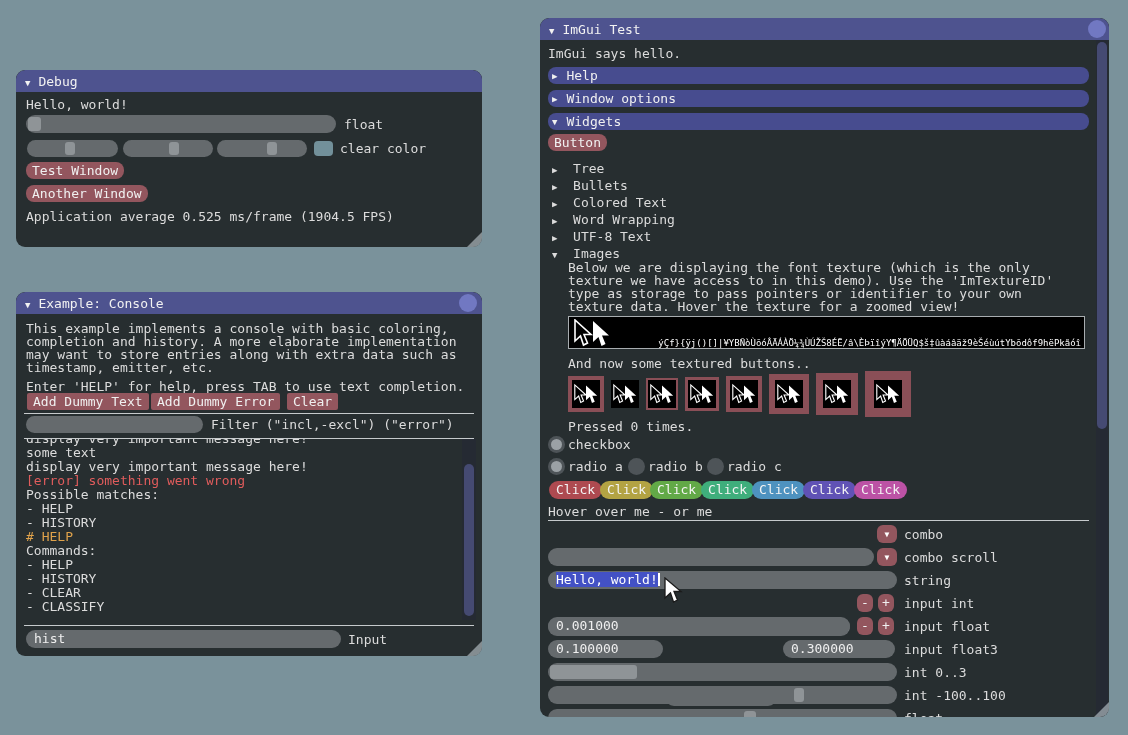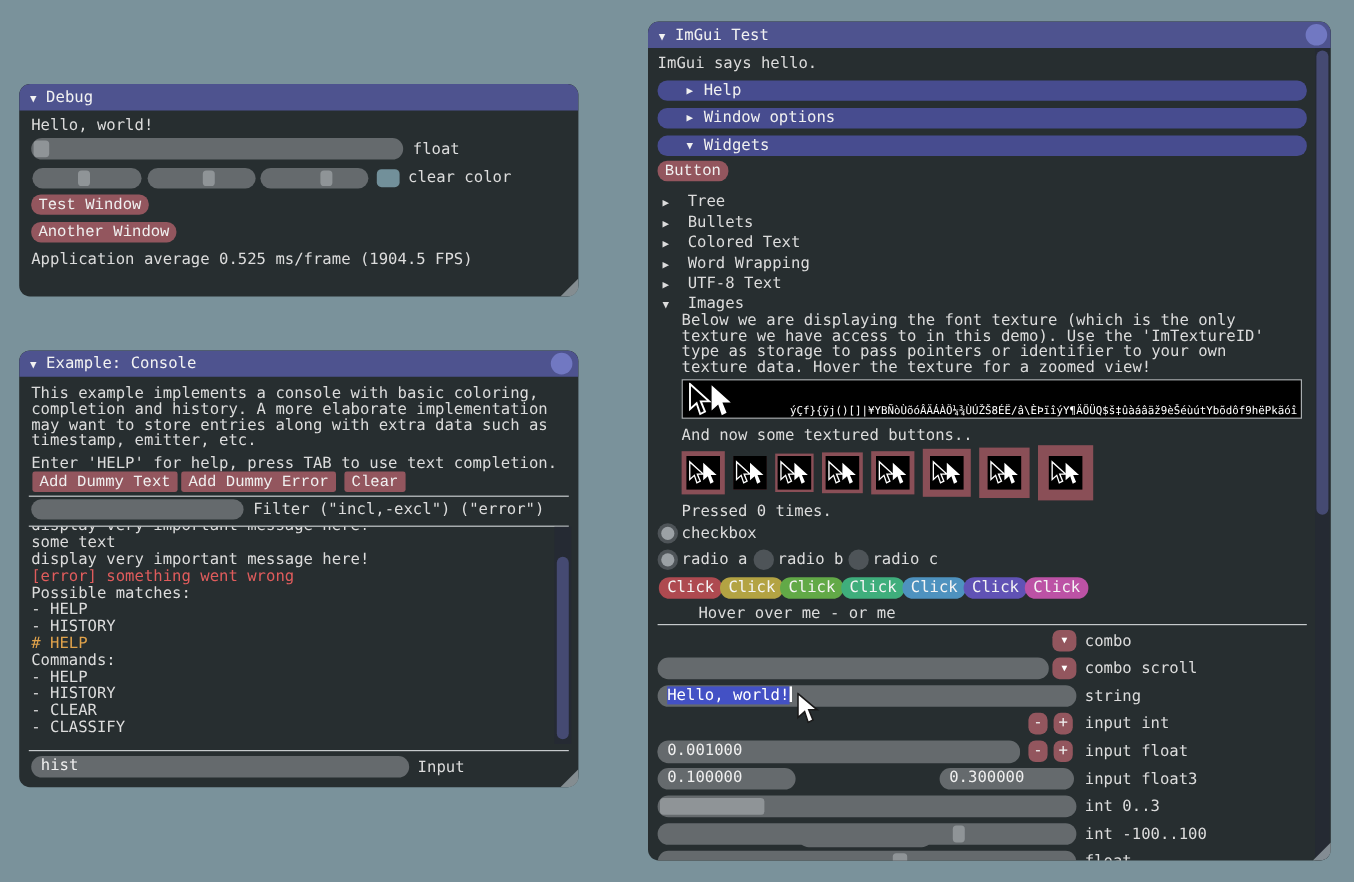--- a/index.html
+++ b/index.html
@@ -16,23 +16,23 @@
     padding-left:9px;gap:8px;box-sizing:border-box;}
   .tri-open::before{content:"▼";font-size:9px;}
   .tri-closed::before{content:"▶";font-size:9px;}
   .closebtn{position:absolute;top:2px;width:18px;height:18px;border-radius:50%;background:#7178C2;}
   .txt{position:absolute;white-space:pre;line-height:13px;}
   .pill{position:absolute;height:18px;background:#656A6D;border-radius:9px;color:#EFEFEF;
     line-height:18px;padding-left:8px;box-sizing:border-box;white-space:pre;overflow:hidden;}
   .pill.center{text-align:center;padding:0;}
   .grab{position:absolute;background:#8F9497;border-radius:3px;}
   .btn{position:absolute;height:17px;background:#93565E;border-radius:8px;color:#F0F0F0;
-    line-height:17px;padding:0 6px;white-space:pre;font-family:Liberation Mono, monospace;}
+    line-height:17px;padding:0 6px;white-space:pre;}
   .hdr{position:absolute;left:8px;width:541px;height:17px;background:#474C8F;border-radius:8px;
-    color:#F0F0F0;line-height:17px;display:flex;align-items:center;gap:9px;padding-left:24px;box-sizing:border-box;}
+    color:#F0F0F0;line-height:17px;display:flex;align-items:center;gap:9px;padding-left:4px;box-sizing:border-box;}
   .sep{position:absolute;height:1px;background:#C6CACC;}
   .circ{position:absolute;width:17px;height:17px;border-radius:50%;background:#4E5458;}
   .circ.on::after{content:"";position:absolute;inset:3px;border-radius:50%;background:#9BA1A5;}
   .swatch{position:absolute;border-radius:4px;}
   .stepper{position:absolute;width:16px;height:18px;background:#93565E;border-radius:6px;
     color:#F0F0F0;text-align:center;line-height:17px;}
   .combo-btn{position:absolute;width:20px;height:18px;background:#93565E;border-radius:6px;
     color:#fff;text-align:center;}
   .combo-btn::before{content:"▼";font-size:8px;line-height:18px;}
   .click{position:absolute;height:18px;border-radius:9px;color:#F4F4F4;line-height:18px;
@@ -254,21 +254,21 @@
   <div class="txt" style="left:187px;top:442px;">radio c</div>
 
   <div class="click" style="left: 9px; top: 463px; background: rgb(174, 74, 80);">Click</div>
   <div class="click" style="left: 60px; top: 463px; background: rgb(179, 163, 67);">Click</div>
   <div class="click" style="left: 110px; top: 463px; background: rgb(98, 169, 71);">Click</div>
   <div class="click" style="left: 161px; top: 463px; background: rgb(63, 174, 124);">Click</div>
   <div class="click" style="left: 212px; top: 463px; background: rgb(78, 146, 191);">Click</div>
   <div class="click" style="left: 263px; top: 463px; background: rgb(96, 82, 181);">Click</div>
   <div class="click" style="left: 314px; top: 463px; background: rgb(188, 82, 165);">Click</div>
 
-  <div class="txt" style="left:8px;top:487px;margin-left:34px;">Hover over me - or me</div>
+  <div class="txt" style="left:8px;top:487px;">Hover over me - or me</div>
   <div class="sep" style="left:8px;width:541px;top:502px;"></div>
 
   <div class="combo-btn" style="left:337px;top:507px;"></div>
   <div class="txt" style="left:364px;top:510px;">combo</div>
 
   <div class="pill" style="left:8px;top:530px;width:326px;"><span></span></div>
   <div class="combo-btn" style="left:337px;top:530px;"></div>
   <div class="txt" style="left:364px;top:533px;">combo scroll</div>
 
   <div class="pill" style="left:8px;top:553px;width:349px;"><span class="sel">Hello, world!</span><span class="caret"></span></div>

